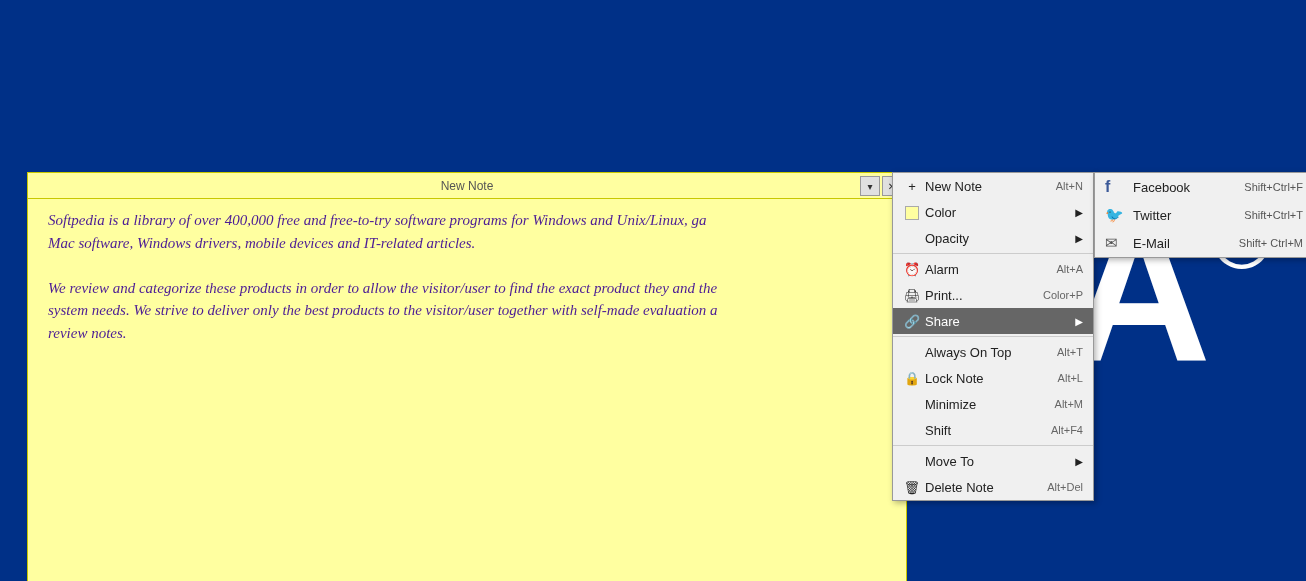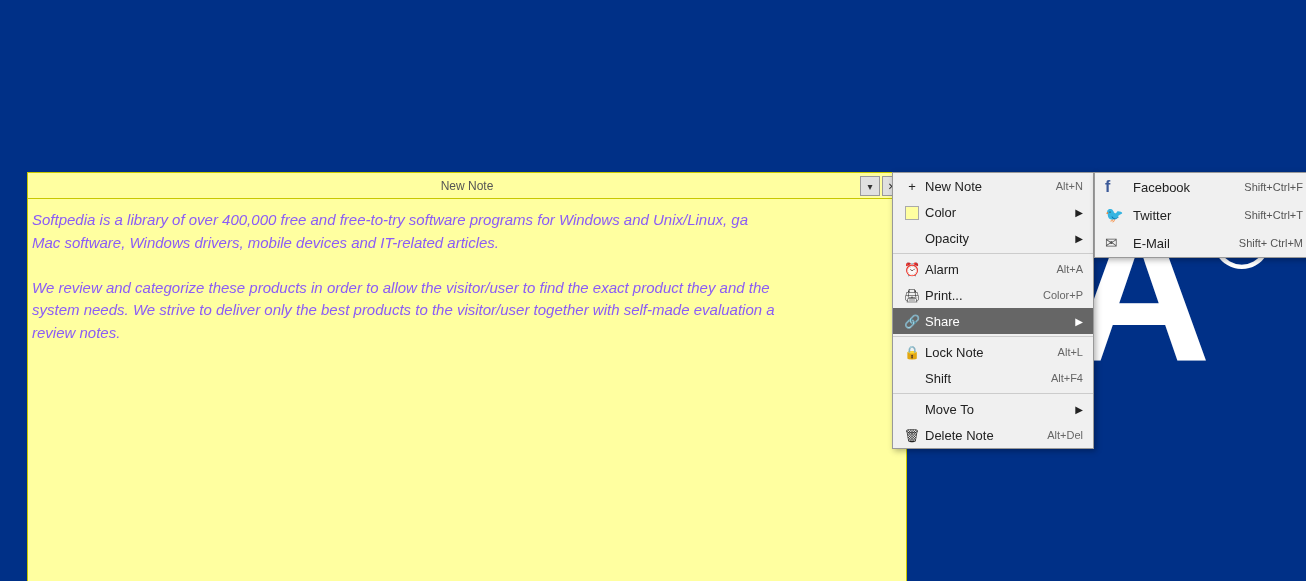--- a/index.html
+++ b/index.html
@@ -88,25 +88,25 @@
       cursor: pointer;
       display: flex;
       align-items: center;
       justify-content: center;
       font-size: 10px;
       color: #333;
     }
 
     .note-content {
       flex: 1;
-      padding: 10px 4px;
-      font-family: Liberation Sans, sans-serif;
+      padding: 10px 20px;
+      font-family: Liberation Serif, serif;
       font-size: 15px;
       font-style: italic;
-      color: #8b5cf6;
+      color: #4c1d95;
       line-height: 1.5;
       background: #ffffa0;
     }
 
     
     .context-menu {
       position: absolute;
       top: 172px;
       left: 892px;
       width: 202px;
@@ -257,27 +257,37 @@
   </div>
 
   <div class="menu-item highlighted">
     <span class="icon">🔗</span>
     <span>Share</span>
     <span class="arrow">▶</span>
   </div>
   <div class="menu-separator"></div>
 
 
+  <div class="menu-item">
+    <span class="icon"></span>
+    <span>Always On Top</span>
+    <span class="shortcut">Alt+T</span>
+  </div>
 
   <div class="menu-item">
     <span class="icon">🔒</span>
     <span>Lock Note</span>
     <span class="shortcut">Alt+L</span>
   </div>
 
+  <div class="menu-item">
+    <span class="icon"></span>
+    <span>Minimize</span>
+    <span class="shortcut">Alt+M</span>
+  </div>
 
   <div class="menu-item">
     <span class="icon"></span>
     <span>Shift</span>
     <span class="shortcut">Alt+F4</span>
   </div>
   <div class="menu-separator"></div>
 
   <div class="menu-item">
     <span class="icon"></span>

